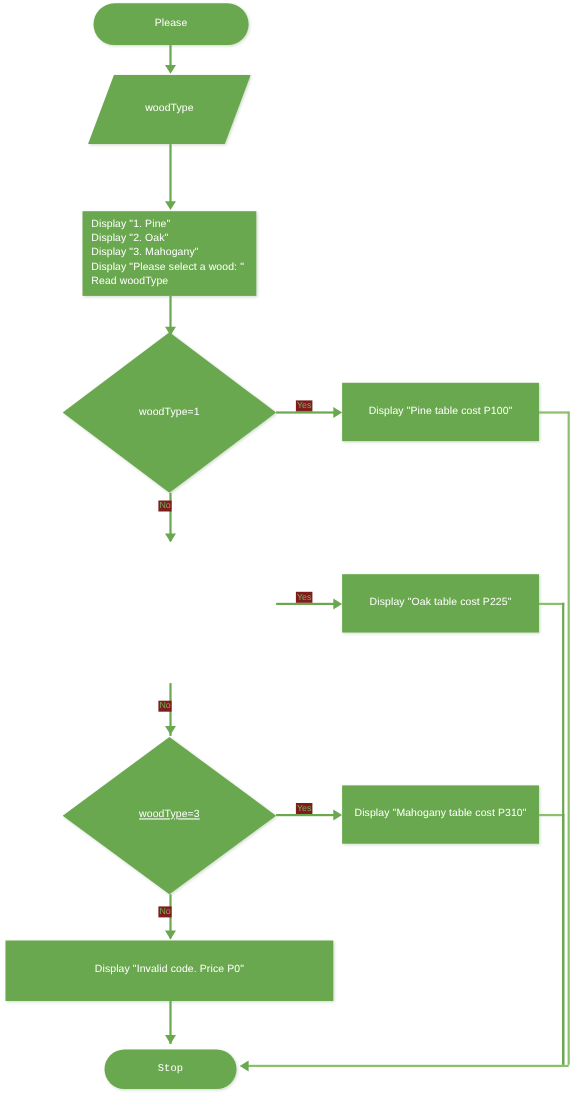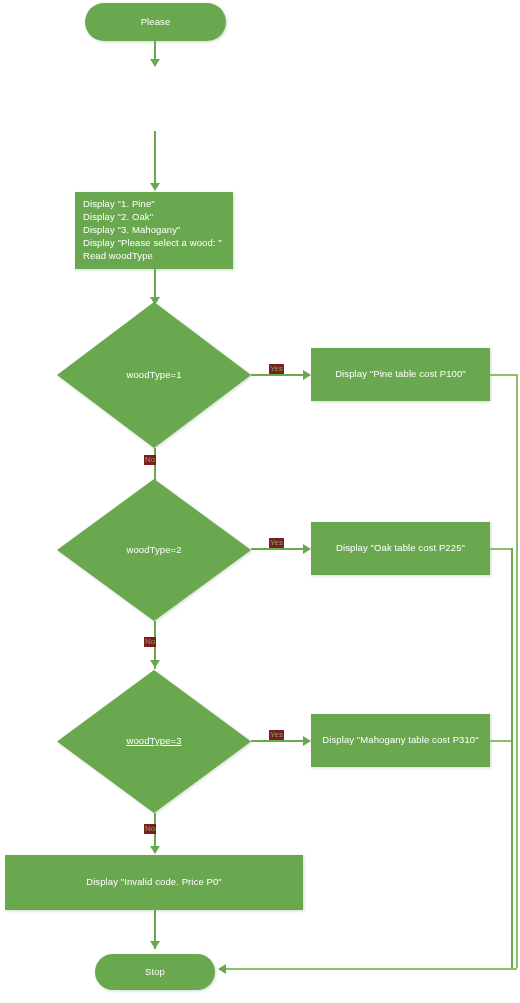--- a/index.html
+++ b/index.html
@@ -112,20 +112,24 @@
 
 <div id="canvas">
 
   <div class="node terminal" style="left:85px; top:3px; width:141px; height:38px;">
     <span class="txt">Please</span>
   </div>
 
   <div class="conn v" style="left:154px; top:41px; height:20px;"></div>
   <div class="arrow down" style="left:150px; top:59px;"></div>
 
+  <div class="node io" style="left:80px; top:68px; width:148px; height:63px;">
+    <span class="shape"></span>
+    <span class="txt">woodType</span>
+  </div>
 
   <div class="conn v" style="left:154px; top:131px; height:54px;"></div>
   <div class="arrow down" style="left:150px; top:183px;"></div>
 
   <div class="node process left" style="left:75px; top:192px; width:158px; height:77px;">
     <span class="txt">Display "1. Pine"
 Display "2. Oak"
 Display "3. Mahogany"
 Display "Please select a wood: "
 Read woodType</span>
@@ -147,24 +151,20 @@
     <span class="txt">Display "Pine table cost P100"</span>
   </div>
 
   <div class="conn h thin" style="left:490px; top:374px; width:27px;"></div>
   <div class="conn v thin" style="left:516px; top:374px; height:594px;"></div>
 
   <div class="conn v" style="left:154px; top:448px; height:44px;"></div>
   <div class="arrow down" style="left:150px; top:485px;"></div>
   <div class="edge-label" style="left:144px; top:455px;">No</div>
 
-  <div class="node decision" style="left:57px; top:479px; width:194px; height:142px;">
-    <span class="shape"></span>
-    <span class="txt">woodType=2</span>
-  </div>
 
   <div class="conn h" style="left:251px; top:548px; width:54px;"></div>
   <div class="arrow right" style="left:303px; top:544px;"></div>
   <div class="edge-label" style="left:269px; top:538px;">Yes</div>
 
   <div class="node process" style="left:311px; top:522px; width:179px; height:53px;">
     <span class="txt">Display "Oak table cost P225"</span>
   </div>
 
   <div class="conn h thin" style="left:490px; top:548px; width:23px;"></div>
@@ -197,17 +197,17 @@
   <div class="arrow down" style="left:150px; top:846px;"></div>
   <div class="edge-label" style="left:144px; top:824px;">No</div>
 
   <div class="node process" style="left:5px; top:855px; width:298px; height:55px;">
     <span class="txt">Display "Invalid code. Price P0"</span>
   </div>
 
   <div class="conn v" style="left:154px; top:910px; height:39px;"></div>
   <div class="arrow down" style="left:150px; top:941px;"></div>
 
-  <div class="node terminal" style="left:95px; top:954px; width:120px; height:36px;">
+  <div class="node terminal" style="left:95px; top:954px; width:120px; height:36px;font-family:Liberation Mono, monospace;">
     <span class="txt">Stop</span>
   </div>
 
 </div>
 
 </body></html>

